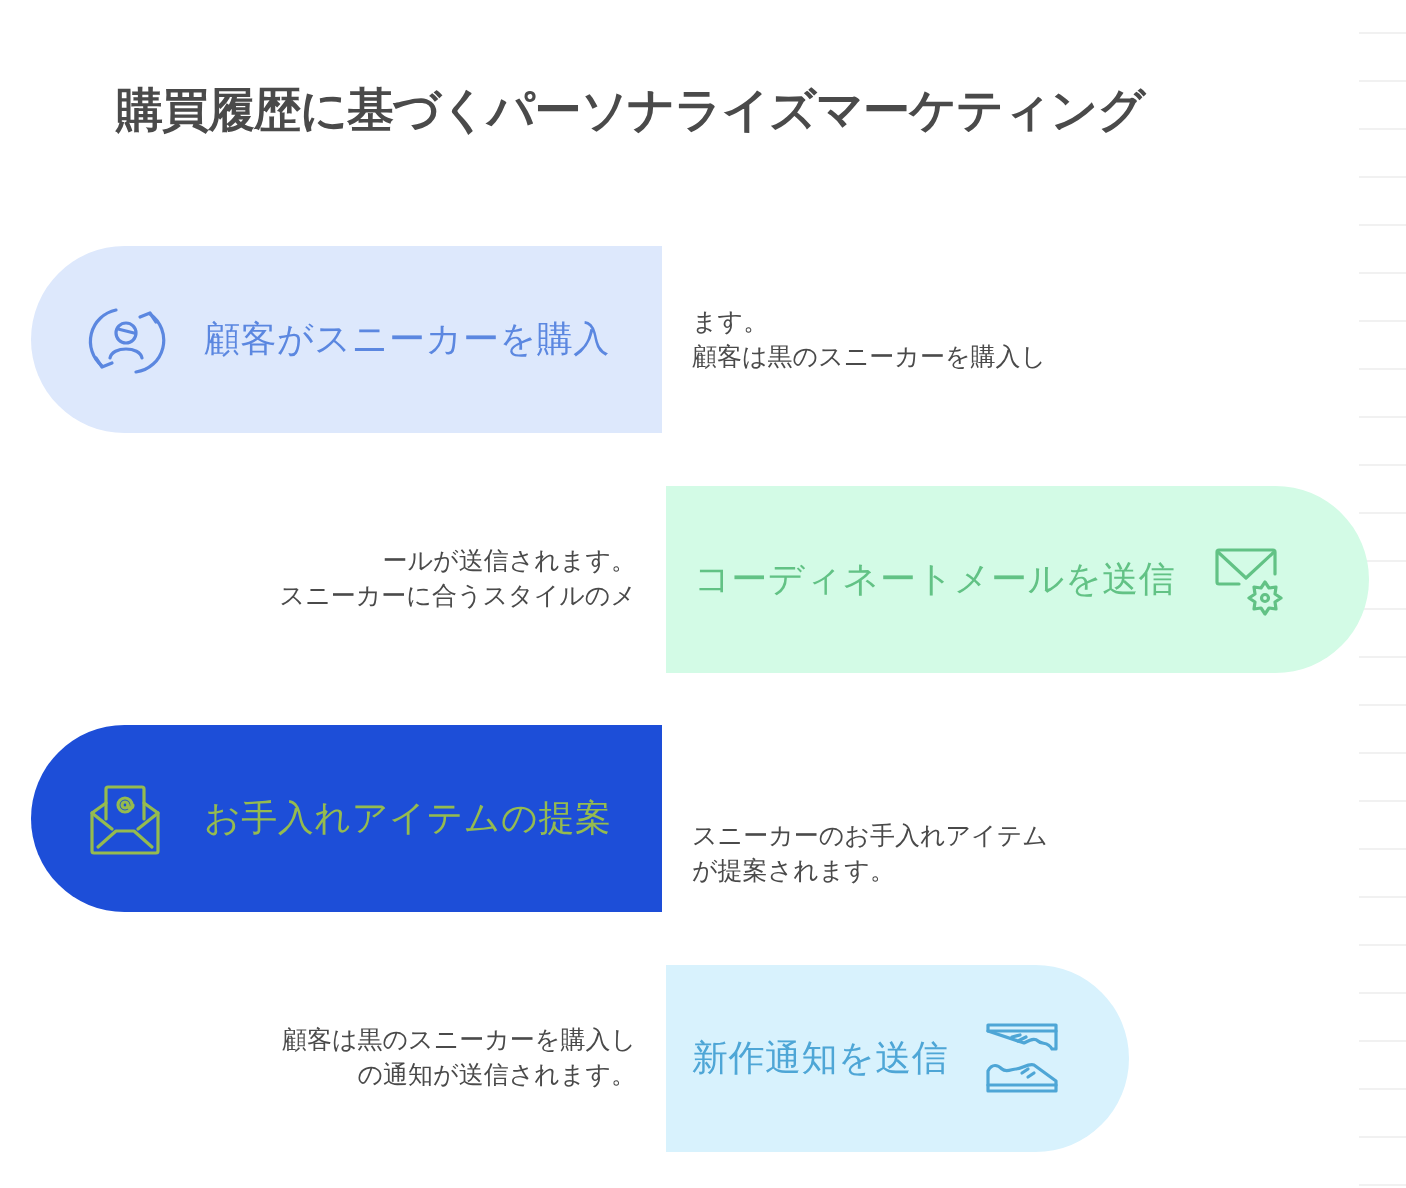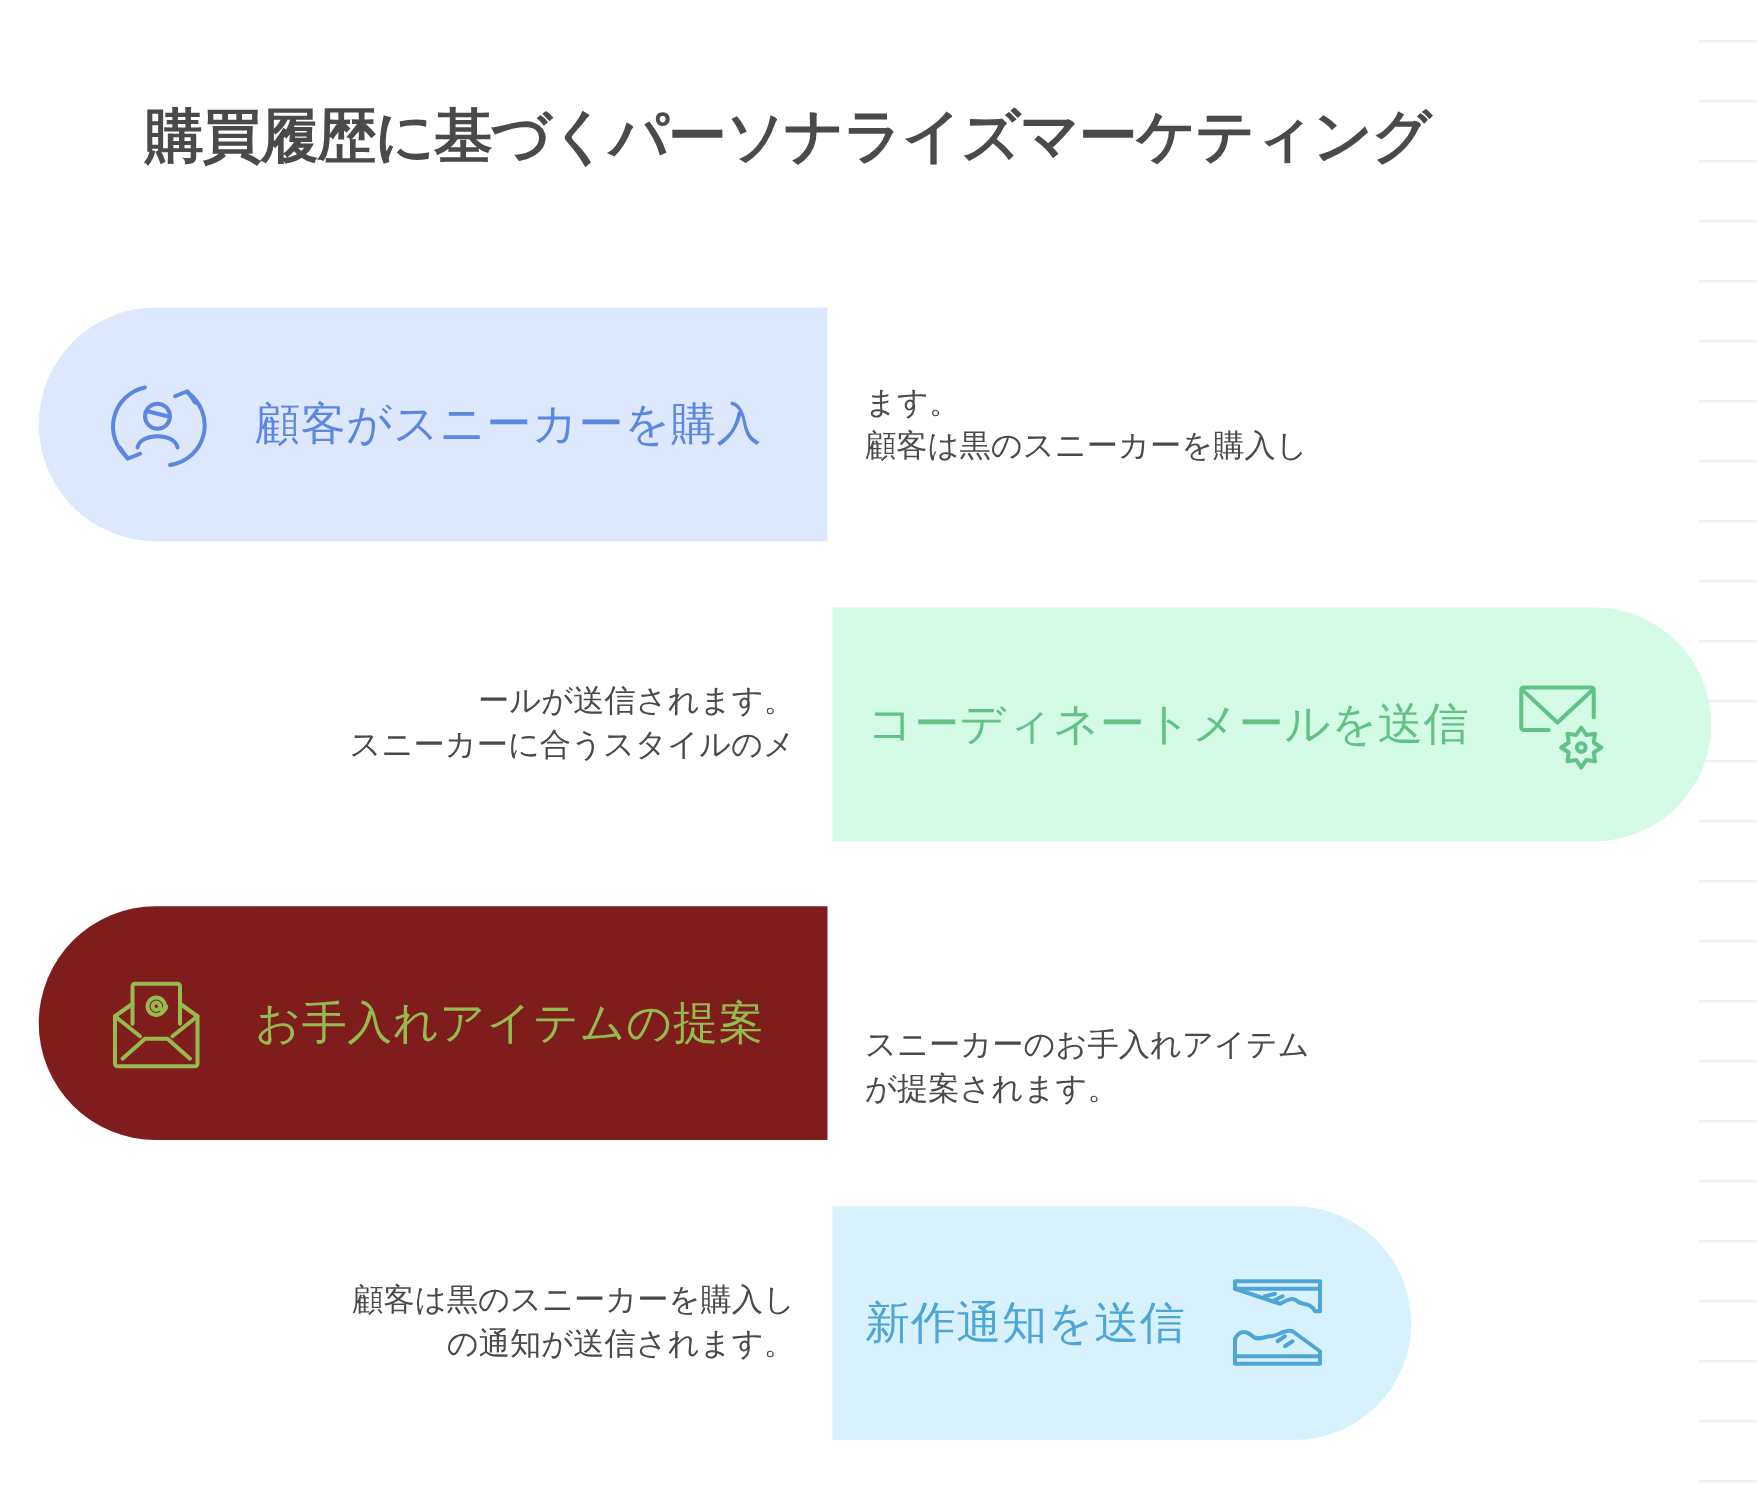--- a/index.html
+++ b/index.html
@@ -89,21 +89,21 @@
 <div class="pill right" id="pill1" style="top: 486px; width: 703px; background: rgb(211, 251, 230);">
   <span class="label" style="color: rgb(98, 194, 133);">コーディネートメールを送信</span>
   <svg class="icon" viewBox="0 0 80 80" fill="none" stroke-width="3.2" stroke-linecap="round" stroke-linejoin="round" stroke="#62c285">
     <path d="M30 44 H10 a2 2 0 0 1 -2 -2 V12 a2 2 0 0 1 2 -2 H64 a2 2 0 0 1 2 2 V34"></path>
     <path d="M9 12 L37 38 L65 12"></path>
     <path d="M56 42 l4 6 l7 -1 l-1 7 l6 4 l-6 4 l1 7 l-7 -1 l-4 6 l-4 -6 l-7 1 l1 -7 l-6 -4 l6 -4 l-1 -7 l7 1 z"></path>
     <circle cx="56" cy="58" r="3.5"></circle>
   </svg>
 </div>
 
-<div class="pill left" id="pill2" style="top: 725px; background: #7f1d1d;">
+<div class="pill left" id="pill2" style="top: 725px; background: #1d4ed8;">
   <svg class="icon" viewBox="0 0 80 80" fill="none" stroke-width="3.2" stroke-linecap="round" stroke-linejoin="round" stroke="#95bb4f">
     <path d="M20 40 V10 a2 2 0 0 1 2 -2 H56 a2 2 0 0 1 2 2 V40"></path>
     <path d="M20 24 L6 34 V72 a2 2 0 0 0 2 2 H70 a2 2 0 0 0 2 -2 V34 L58 24"></path>
     <path d="M6 34 L26 50"></path>
     <path d="M72 34 L52 50"></path>
     <path d="M12 68 L30 52 H48 L66 68"></path>
     <circle cx="39" cy="26" r="7"></circle>
     <circle cx="39" cy="26" r="3"></circle>
     <path d="M42 26 c0 4 5 4 5 0"></path>
   </svg>

